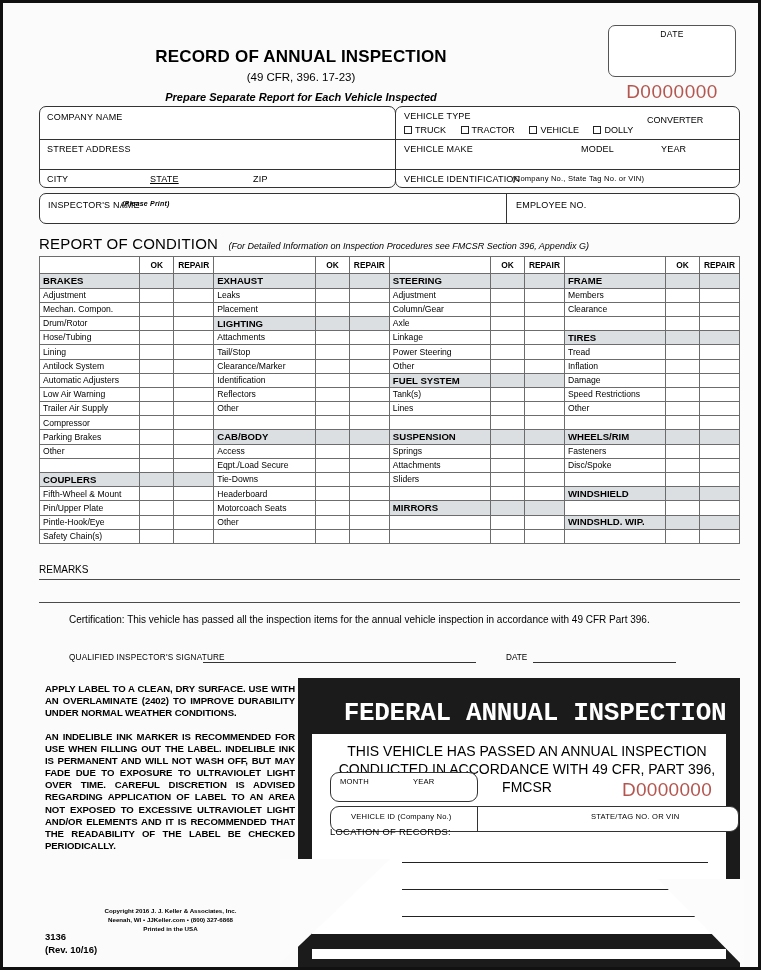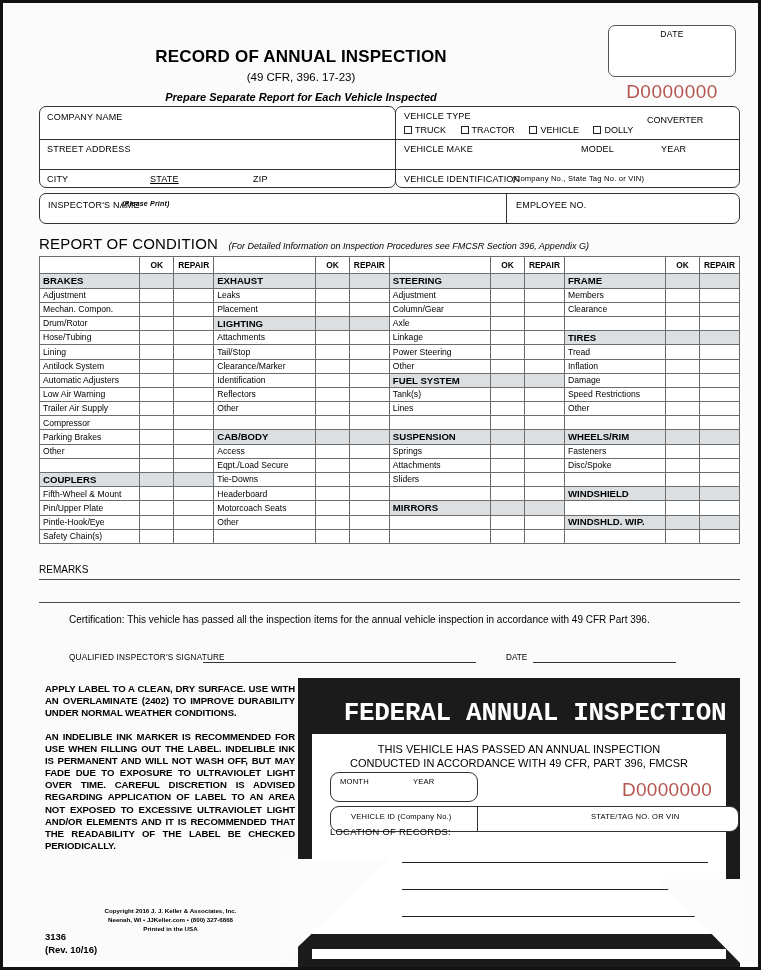--- a/index.html
+++ b/index.html
@@ -88,22 +88,22 @@
   .copy { position:absolute; left:42px; top:894px; width:215px; text-align:center;
           font-size:6.2px; font-weight:bold; line-height:1.45; }
   .partno { position:absolute; left:24px; top:918px; font-size:9.5px; font-weight:bold; line-height:1.35; }
 
   
   .label-panel { position:absolute; left:277px; top:665px; width:442px; height:289px;
                  background:#1b1b1b; overflow:hidden; }
   .lp-title { position:absolute; left:0; top:20px; width:474px; text-align:center;
               color:#fff; font-size:26px; font-weight:bold; letter-spacing:-.3px;font-family:Liberation Mono, monospace; }
   .lp-white { position:absolute; left:14px; top:56px; width:414px; height:225px; background:#fff; }
-  .lp-sub { position:absolute; left:0; top:8px; width:414px; text-align:center;
-            font-size:11px; line-height:1.3; }
+  .lp-sub { position:absolute; left:8px; top:8px; width:414px; text-align:center;
+            font-size:14px; line-height:1.3; }
   .lp-round { position:absolute; border:1.3px solid #333; border-radius:9px; background:#fff; }
   .lp-fld { position:absolute; font-size:7.6px; letter-spacing:.2px; }
   .lp-serial { position:absolute; right:14px; top:45px; font-size:19px; color:#b4564f; letter-spacing:.3px; }
   .lp-loc { position:absolute; left:18px; top:92px; font-size:9.4px; letter-spacing:.3px; }
   .lp-uline { position:absolute; height:0; border-top:1.3px solid #222; }
   .lp-bottombar { position:absolute; left:0; bottom:10px; width:414px; height:15px; background:#1b1b1b; }
 </style>
 </head>
 <body>
 

